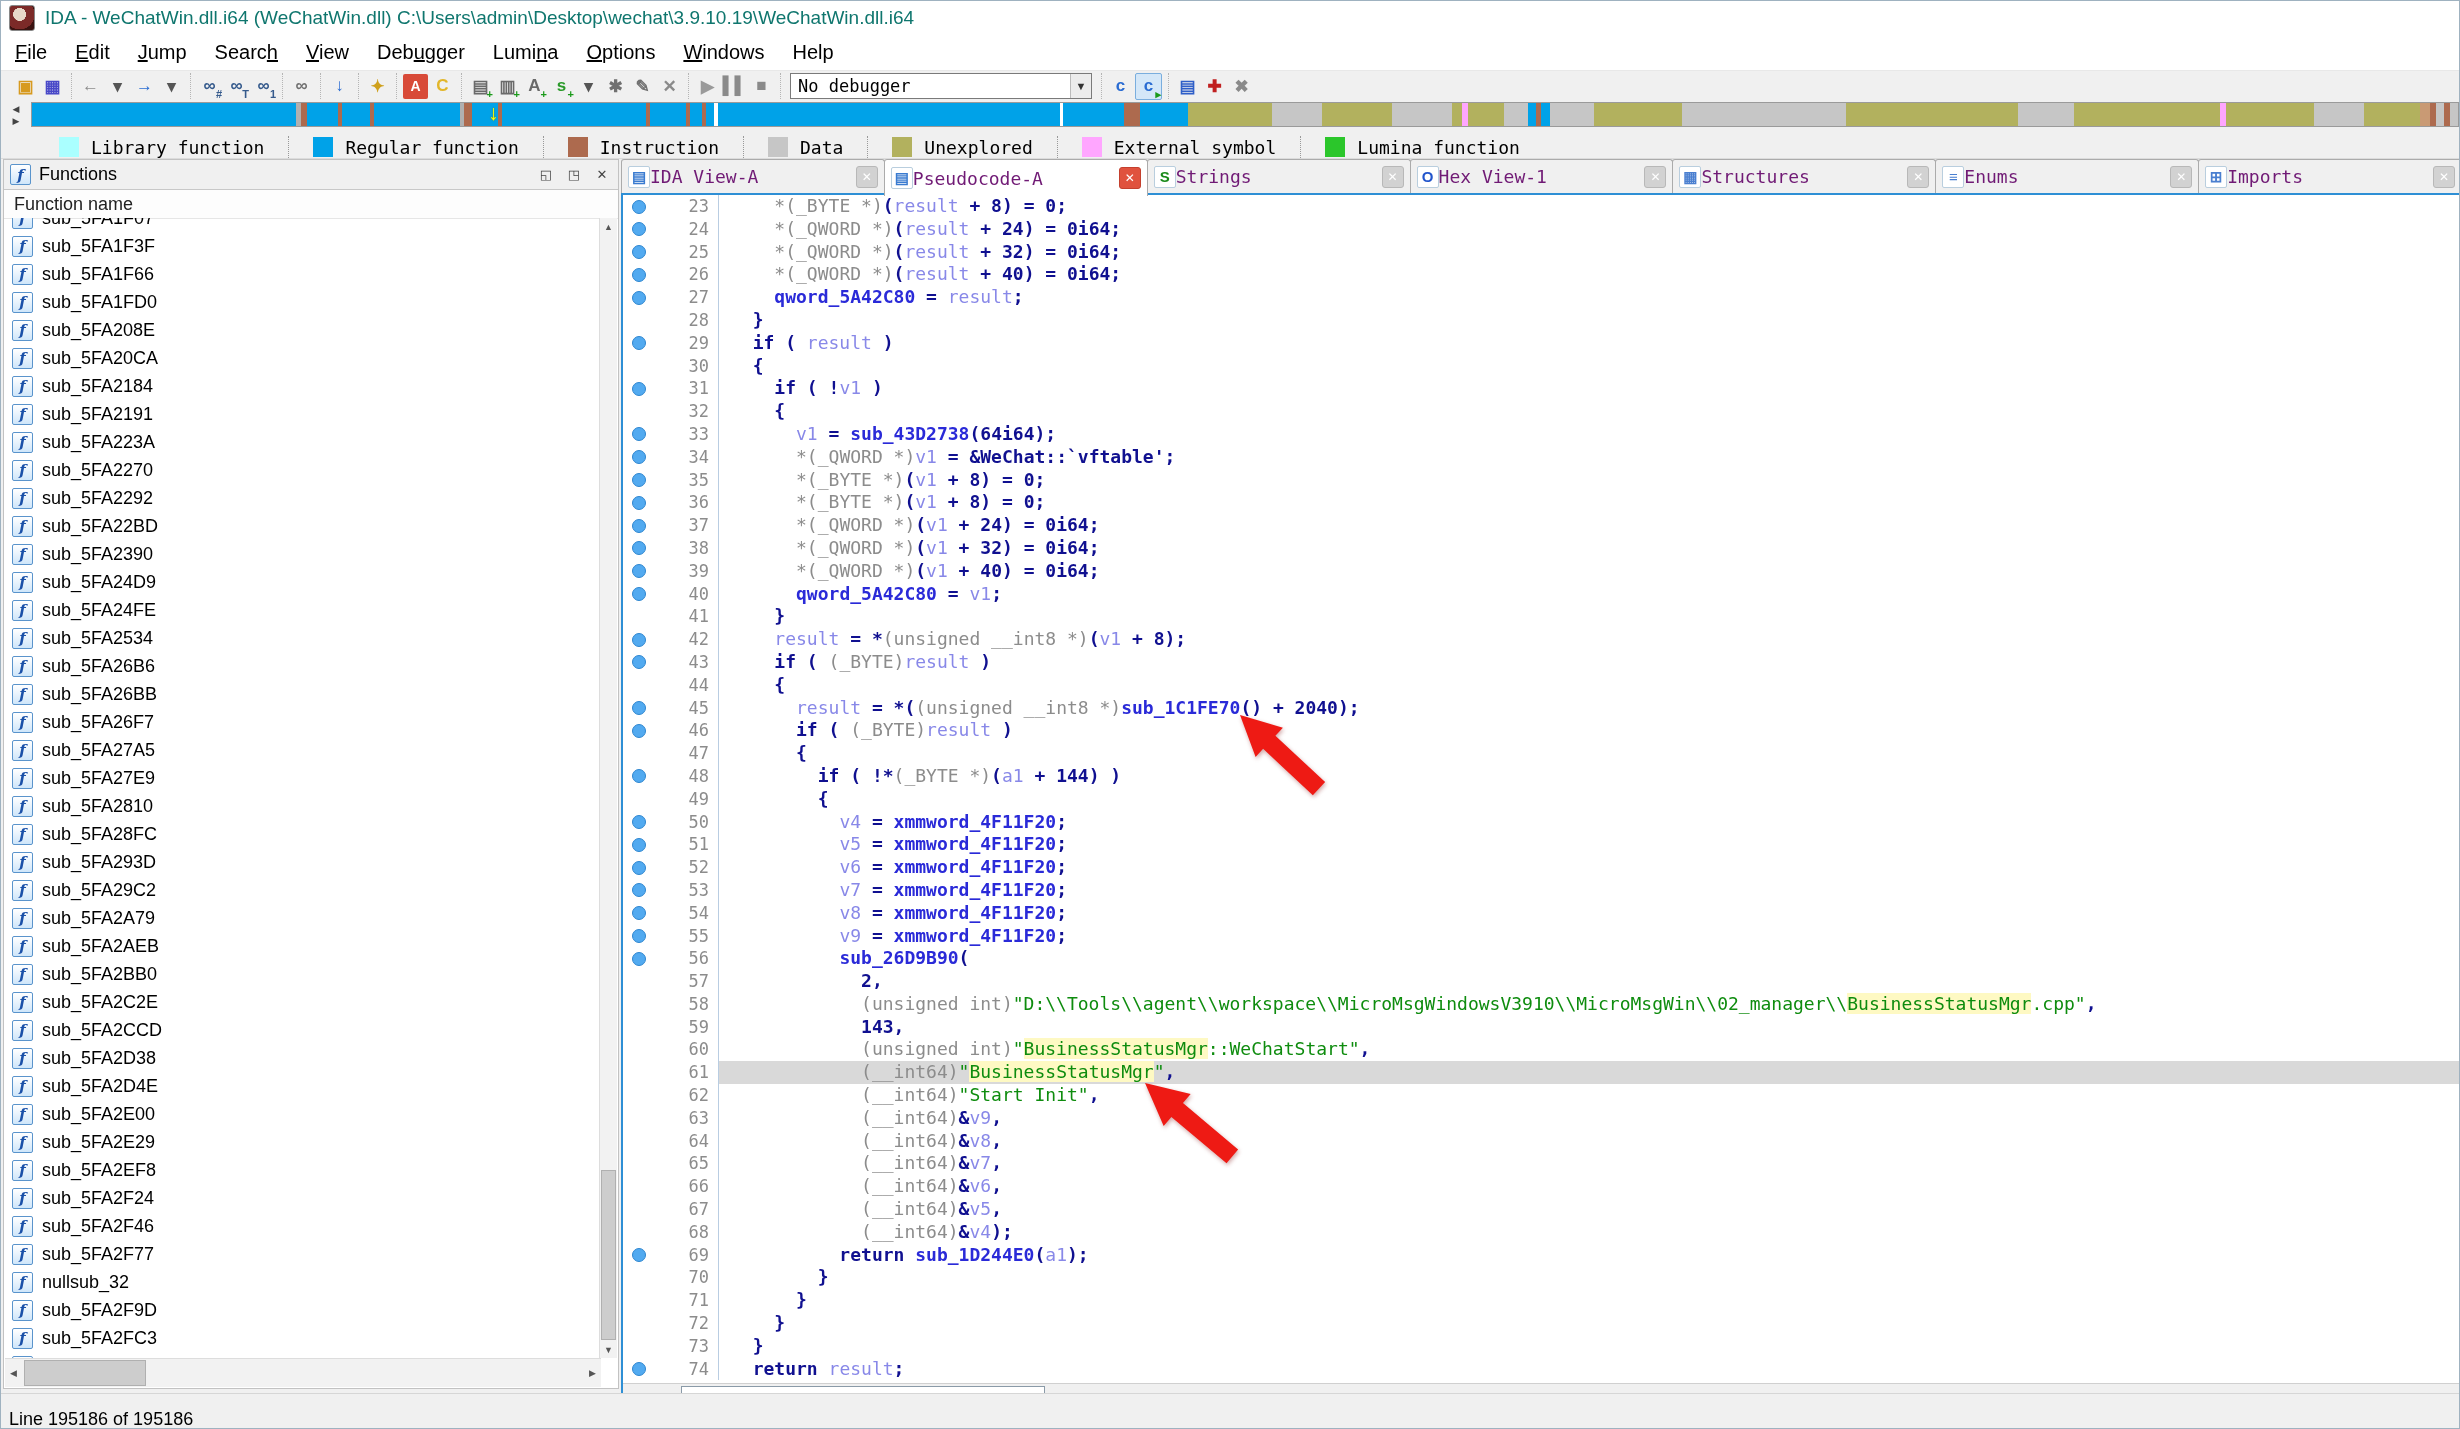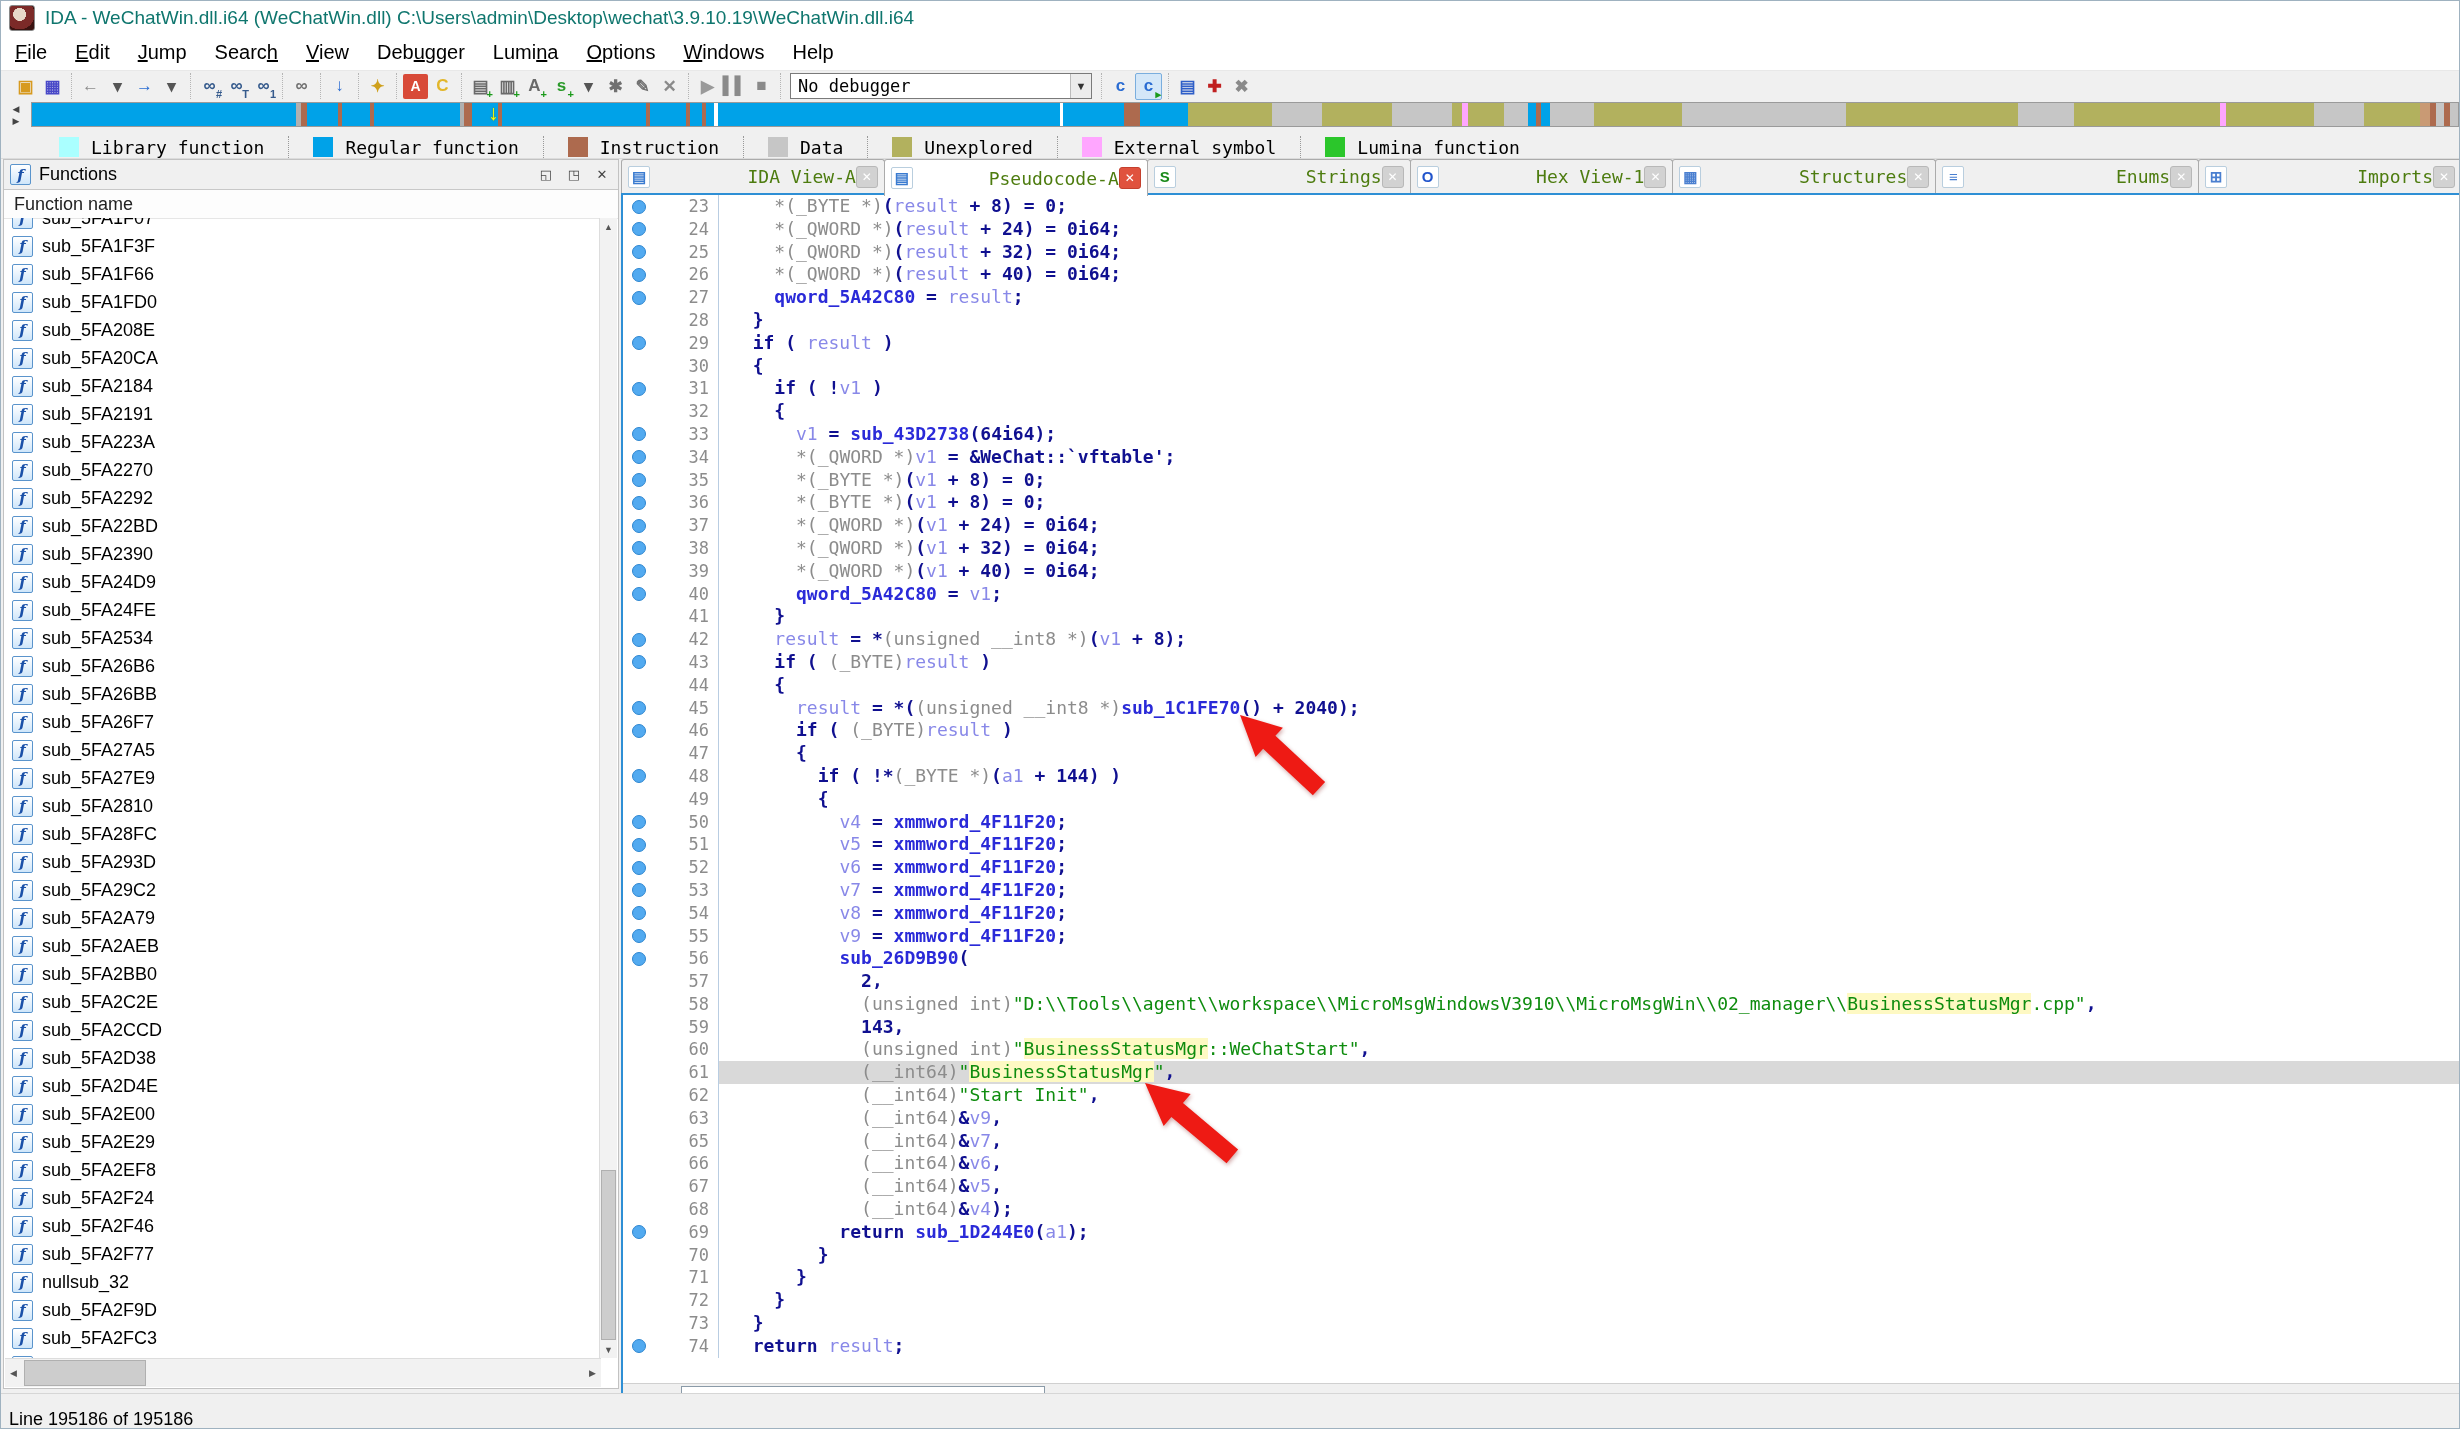--- a/index.html
+++ b/index.html
@@ -67,21 +67,21 @@
   .hthumb{width:120px;height:24px;background:#cdcdcd;border:1px solid #b0b0b0;margin-left:2px}
   
   .statusbar{left:0;top:1392px;width:2460px;height:37px;background:#f0f0f0;border-top:1px solid #d6d6d6;display:flex;align-items:flex-end;padding-left:8px;box-sizing:border-box}
   .statustext{font-size:18px;color:#000}
   
   .dock{left:620px;top:158px;width:1840px;height:1262px}
   .tabbar{position:absolute;left:0;top:0;width:1840px;height:34px;display:flex}
   .tab{flex:1;display:flex;align-items:center;background:#f0f0f0;border:1px solid #ababab;border-bottom:none;border-radius:3px 3px 0 0;margin-right:-1px;padding:0 6px;position:relative}
   .tab.active{background:#fff;z-index:2;height:36px}
   .tabicon{width:20px;height:20px;display:flex;align-items:center;justify-content:center;font-size:15px;font-weight:bold;border:1px solid #b9cede;background:#fff;border-radius:2px;flex:none}
-  .tablabel{flex:1;text-align:right;font:18px "DejaVu Sans Mono",monospace;color:#4d7c0f}
+  .tablabel{flex:1;text-align:left;font:18px "DejaVu Sans Mono",monospace;color:#701a75}
   .tabclose{width:20px;height:20px;border-radius:3px;background:#d2d2d2;border:1px solid #b8b8b8;color:#fff;font-size:12px;display:flex;align-items:center;justify-content:center;flex:none}
   .tab.active .tabclose{background:#e0523e;border-color:#c4402e}
   .dockcontent{position:absolute;left:0;top:34px;width:1840px;height:1226px;border:2px solid #2e8fd5;box-sizing:border-box;background:#fff}
   .codearea{position:absolute;left:0;top:0;width:1836px;height:1188px;background:#fff;overflow:hidden}
   .codeline{display:flex;height:22.8px;line-height:22.8px;white-space:pre;font:18px/22.8px "DejaVu Sans Mono",monospace}
   .gut{width:96px;flex:none;position:relative;border-right:1px solid #b9cde2;color:#8c8c8c;text-align:right;padding-right:9px;box-sizing:border-box;font-size:17px}
   .bpdot{position:absolute;left:9px;top:4.5px;width:14px;height:14px;border-radius:50%;background:#52aaf0;border:1px solid #2e86d0;box-sizing:border-box}
   .codetxt{flex:1;padding-left:12px}
   .codeline.cur .codetxt{background:#d9d9d9}
   .ck{color:#101090;font-weight:bold}
@@ -485,20 +485,21 @@
         <div class="codeline"><span class="gut"><span class="bpdot"></span>54</span><span class="codetxt"><span class="ck">          </span><span class="cv">v8</span><span class="ck"> = </span><span class="cf">xmmword_4F11F20</span><span class="ck">;</span></span></div>
         <div class="codeline"><span class="gut"><span class="bpdot"></span>55</span><span class="codetxt"><span class="ck">          </span><span class="cv">v9</span><span class="ck"> = </span><span class="cf">xmmword_4F11F20</span><span class="ck">;</span></span></div>
         <div class="codeline"><span class="gut"><span class="bpdot"></span>56</span><span class="codetxt"><span class="ck">          </span><span class="cf">sub_26D9B90</span><span class="ck">(</span></span></div>
         <div class="codeline"><span class="gut">57</span><span class="codetxt"><span class="ck">            2,</span></span></div>
         <div class="codeline"><span class="gut">58</span><span class="codetxt"><span class="ck">            </span><span class="ct">(unsigned int)</span><span class="cs">"D:\\Tools\\agent\\workspace\\MicroMsgWindowsV3910\\MicroMsgWin\\02_manager\\</span><span class="cs hl">BusinessStatusMgr</span><span class="cs">.cpp"</span><span class="ck">,</span></span></div>
         <div class="codeline"><span class="gut">59</span><span class="codetxt"><span class="ck">            143,</span></span></div>
         <div class="codeline"><span class="gut">60</span><span class="codetxt"><span class="ck">            </span><span class="ct">(unsigned int)</span><span class="cs">"</span><span class="cs hl">BusinessStatusMgr</span><span class="cs">::WeChatStart"</span><span class="ck">,</span></span></div>
         <div class="codeline cur"><span class="gut">61</span><span class="codetxt"><span class="ck">            </span><span class="ct">(__int64)</span><span class="cs">"</span><span class="cs hl">BusinessStatusMgr</span><span class="cs">"</span><span class="ck">,</span></span></div>
         <div class="codeline"><span class="gut">62</span><span class="codetxt"><span class="ck">            </span><span class="ct">(__int64)</span><span class="cs">"Start Init"</span><span class="ck">,</span></span></div>
         <div class="codeline"><span class="gut">63</span><span class="codetxt"><span class="ck">            </span><span class="ct">(__int64)</span><span class="ck">&amp;</span><span class="cv">v9</span><span class="ck">,</span></span></div>
+        <div class="codeline"><span class="gut">64</span><span class="codetxt"><span class="ck">            </span><span class="ct">(__int64)</span><span class="ck">&amp;</span><span class="cv">v8</span><span class="ck">,</span></span></div>
         <div class="codeline"><span class="gut">65</span><span class="codetxt"><span class="ck">            </span><span class="ct">(__int64)</span><span class="ck">&amp;</span><span class="cv">v7</span><span class="ck">,</span></span></div>
         <div class="codeline"><span class="gut">66</span><span class="codetxt"><span class="ck">            </span><span class="ct">(__int64)</span><span class="ck">&amp;</span><span class="cv">v6</span><span class="ck">,</span></span></div>
         <div class="codeline"><span class="gut">67</span><span class="codetxt"><span class="ck">            </span><span class="ct">(__int64)</span><span class="ck">&amp;</span><span class="cv">v5</span><span class="ck">,</span></span></div>
         <div class="codeline"><span class="gut">68</span><span class="codetxt"><span class="ck">            </span><span class="ct">(__int64)</span><span class="ck">&amp;</span><span class="cv">v4</span><span class="ck">);</span></span></div>
         <div class="codeline"><span class="gut"><span class="bpdot"></span>69</span><span class="codetxt"><span class="ck">          return </span><span class="cf">sub_1D244E0</span><span class="ck">(</span><span class="cv">a1</span><span class="ck">);</span></span></div>
         <div class="codeline"><span class="gut">70</span><span class="codetxt"><span class="ck">        }</span></span></div>
         <div class="codeline"><span class="gut">71</span><span class="codetxt"><span class="ck">      }</span></span></div>
         <div class="codeline"><span class="gut">72</span><span class="codetxt"><span class="ck">    }</span></span></div>
         <div class="codeline"><span class="gut">73</span><span class="codetxt"><span class="ck">  }</span></span></div>
         <div class="codeline"><span class="gut"><span class="bpdot"></span>74</span><span class="codetxt"><span class="ck">  return </span><span class="cv">result</span><span class="ck">;</span></span></div>

